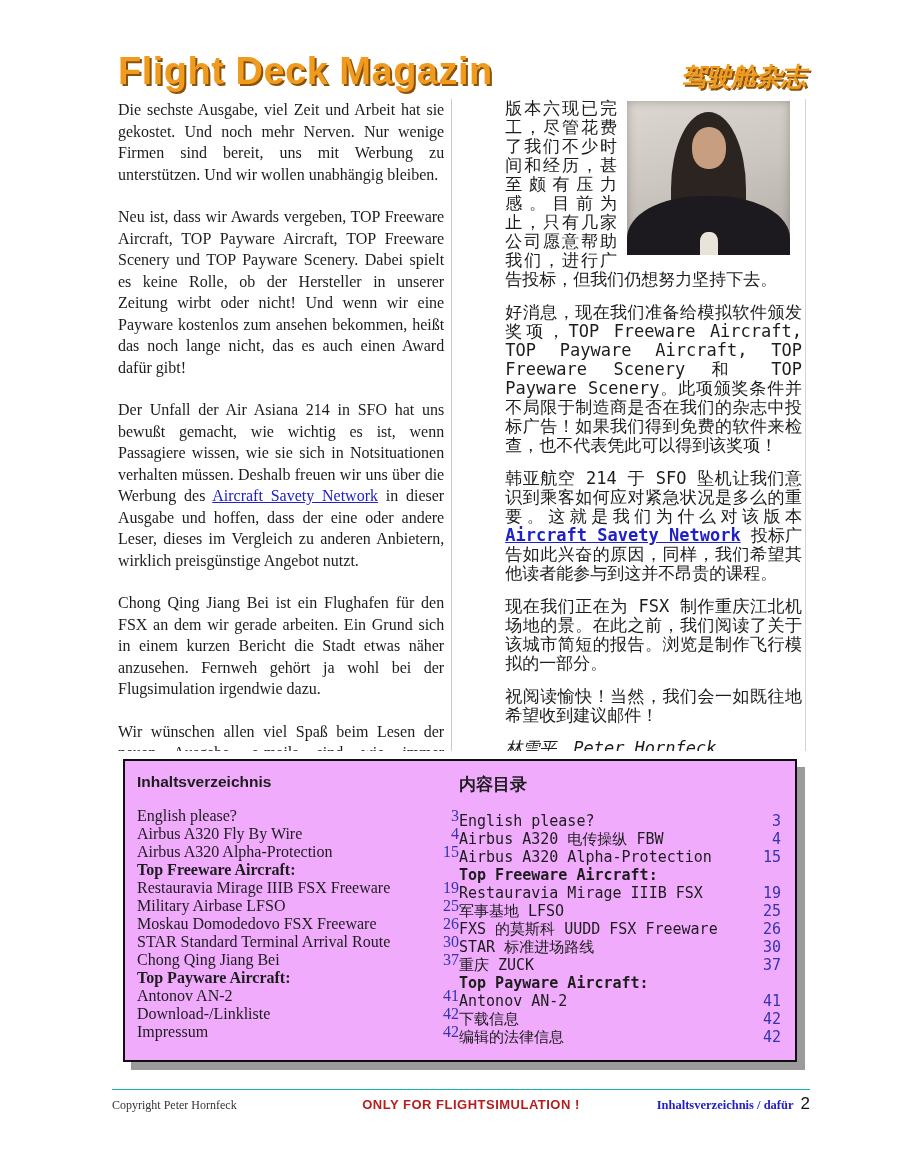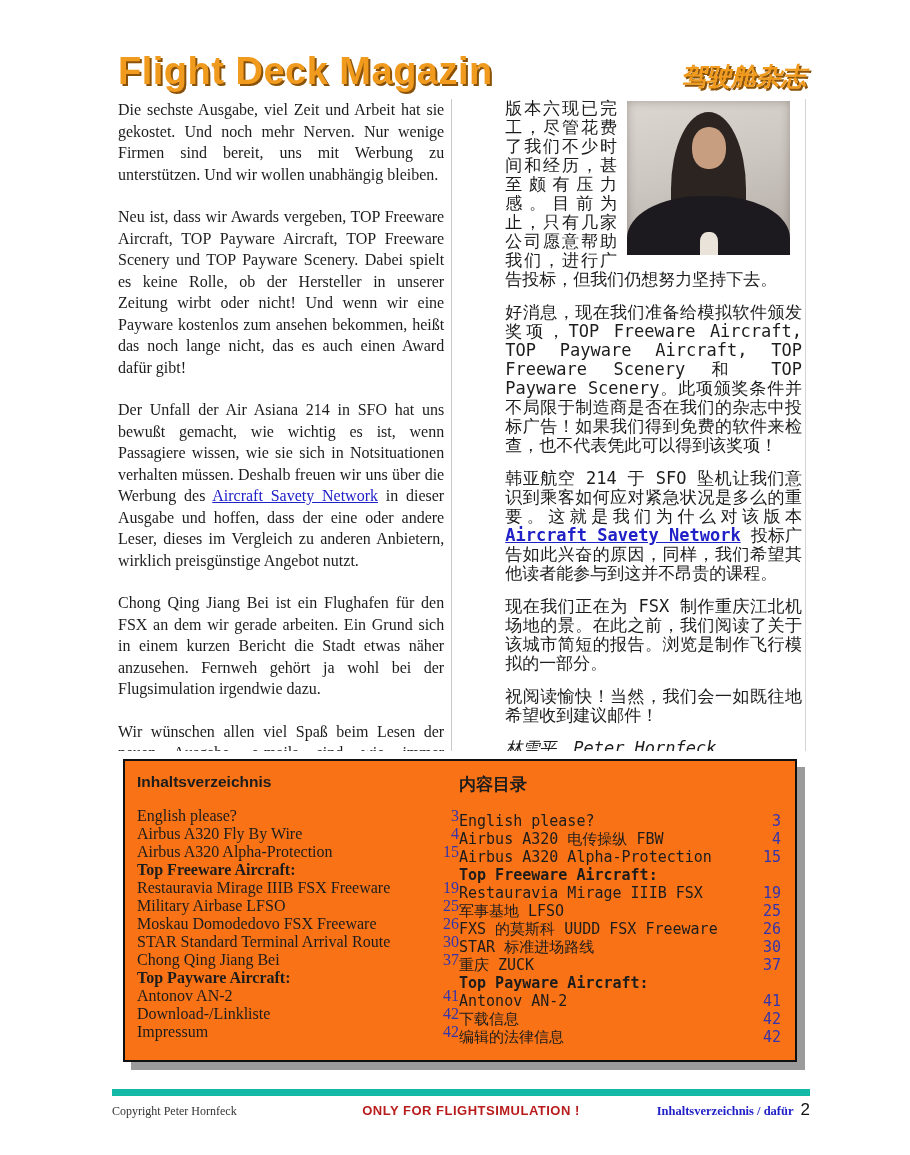--- a/index.html
+++ b/index.html
@@ -59,40 +59,40 @@
   .face { position:absolute; top:17%; left:40%; width:21%; height:27%;
     background:#c79e80; border-radius:48% 48% 46% 46%; }
   .jacket { position:absolute; bottom:-6%; left:0%; width:100%; height:44%;
     background:#1d1a1f; border-radius:46% 46% 0 0 / 62% 62% 0 0; }
   .shirt { position:absolute; bottom:0; left:45%; width:11%; height:15%;
     background:#e9e3da; border-radius:40% 40% 0 0; }
 
   
   .toc-box {
     margin:8px 0 0 5px; width:674px; box-sizing:border-box;
-    border:2px solid #101010; background:#f97316;
+    border:2px solid #101010; background:#f0abfc;
     box-shadow:8px 8px 0 #9b9b9b;
     padding:12px 14px 14px 12px;
     display:grid; grid-template-columns:1fr 1fr; 
   }
   .toc-title { font-weight:bold; margin-bottom:16px; }
   .toc-title-de { font-family:"Liberation Sans","DejaVu Sans",sans-serif; font-size:15.5px; }
   .toc-title-zh { font-family:"DejaVu Sans Mono","Liberation Mono",monospace; font-size:17px; }
   .toc-col-de { font-size:16px; }
   .toc-col-zh { font-family:"DejaVu Sans Mono","Liberation Mono",monospace; font-size:15px; }
   .toc-row { display:flex; line-height:18px; }
   .toc-row.bold { font-weight:bold; }
   .toc-label { flex:1; white-space:nowrap; overflow:hidden; }
   .toc-page { width:30px; text-align:right; color:#3434ad; }
 
   
   .footer {
     position:absolute; left:112px; right:100px; top:1089px;
     display:flex; align-items:baseline;
-    border-top:7px solid #14b8a6; padding-top:4px;
+    border-top:1px solid #14b8a6; padding-top:4px;
   }
   .footer-left { width:250px; font-size:12px; color:#333; }
   .footer-center {
     flex:1; text-align:center;
     font-family:"Liberation Sans","DejaVu Sans",sans-serif;
     font-weight:bold; font-size:13px; letter-spacing:0.5px; color:#b91c1c;
   }
   .footer-right { width:230px; text-align:right; font-size:12.5px; font-weight:bold; color:#2121c8; }
   .footer-page { color:#111; font-weight:normal; font-size:17px; margin-left:7px;
     font-family:"Liberation Sans","DejaVu Sans",sans-serif; }

